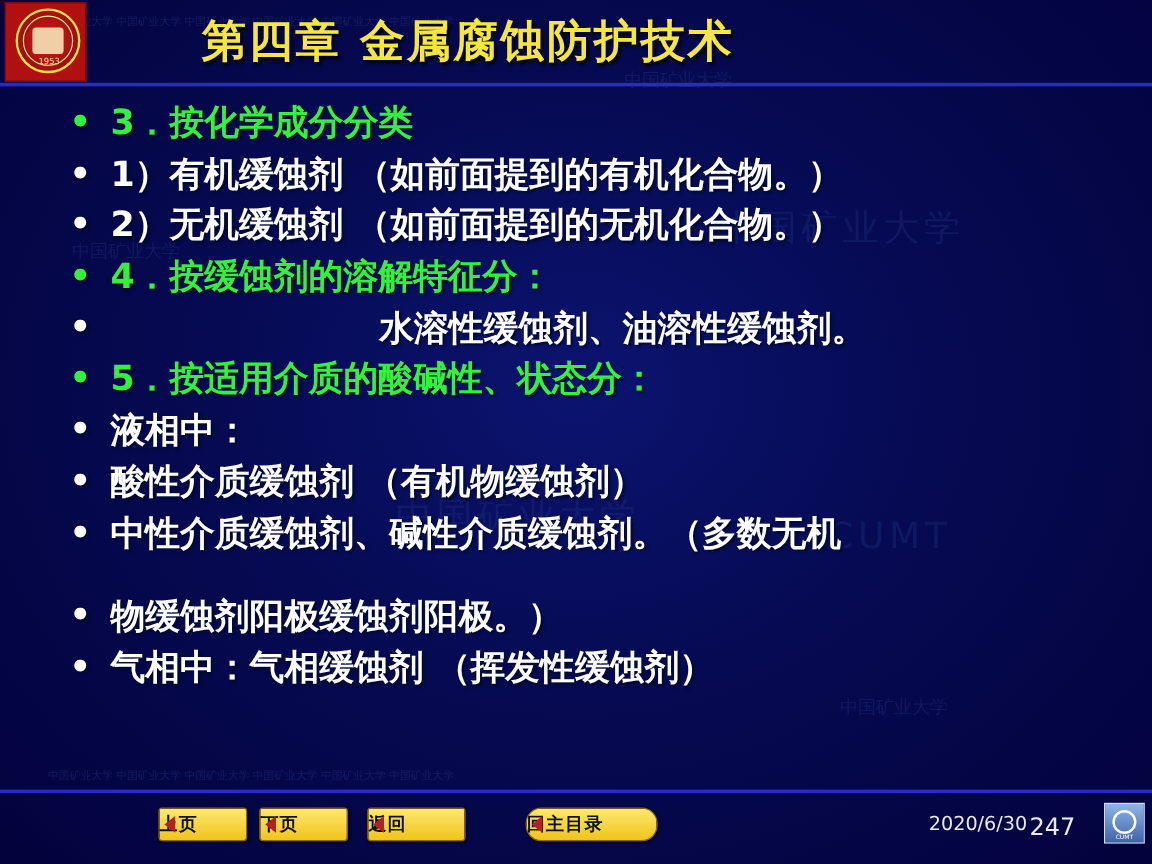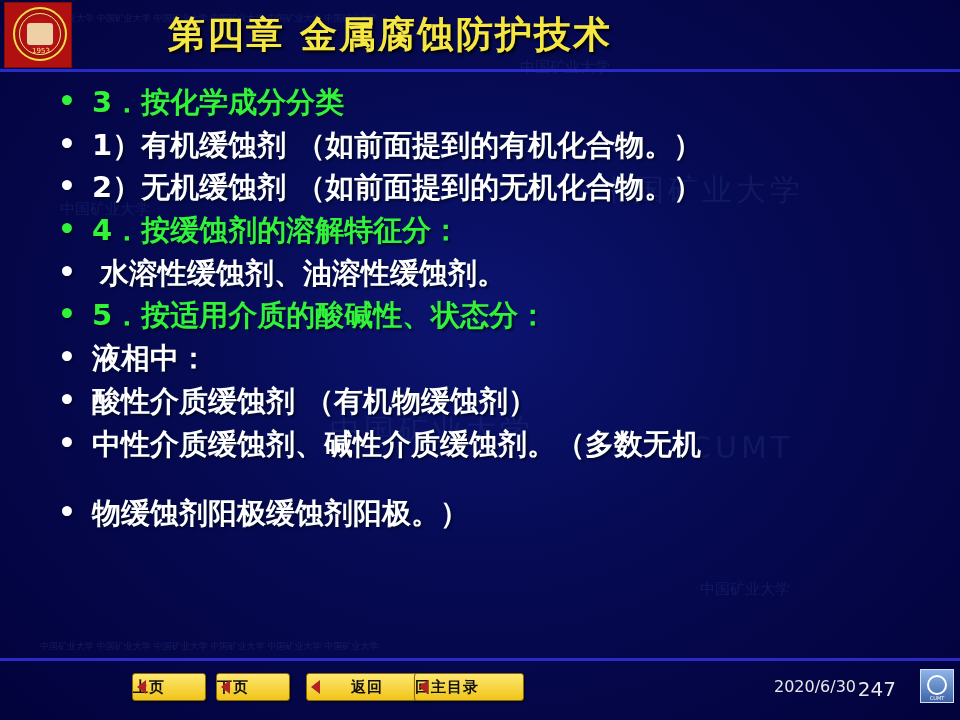--- a/index.html
+++ b/index.html
@@ -130,21 +130,21 @@
   li.bullet::before {
     content: "•";
     position: absolute;
     left: 58px;
     top: 0;
     color: #ffffff;
     font-size: 28px;
   }
   li.bullet.green { color: #33f23a; }
   li.bullet.green::before { color: #33f23a; }
-  li.bullet.indent { padding-left: 100px; }
+  li.bullet.indent { padding-left: 78px; text-align: center; }
   li.bullet.indent::before { left: 58px; }
   li.bullet.tight { margin-bottom: 2px; }
   li.bullet .cont {
     display: block;
     padding-left: 0;
     margin-top: 32px;
   }
 
   
   .footer {
@@ -174,22 +174,22 @@
   .navbtn .arrow {
     position: absolute;
     left: 4px; top: 6px;
     width: 0; height: 0;
     border-top: 7px solid transparent;
     border-bottom: 7px solid transparent;
     border-right: 9px solid #b22222;
   }
   #btn-prev { left: 132px; width: 72px; }
   #btn-next { left: 216px; width: 72px; }
-  #btn-back { left: 306px; width: 80px; padding-left: 44px; }
-  #btn-home { left: 414px; width: 108px; }
+  #btn-back { left: 306px; width: 80px; }
+  #btn-home { left: 438px; width: 108px; border-radius: 13px; }
 
   .date {
     position: absolute;
     right: 104px;
     top: 16px;
     color: #e9e9e9;
     font-size: 16px;
     font-family: "DejaVu Sans", "Liberation Sans", sans-serif;
   }
   .pagenum {
@@ -257,20 +257,21 @@
       <li class="bullet">2）无机缓蚀剂  （如前面提到的无机化合物。）</li>
       <li class="bullet green">4．按缓蚀剂的溶解特征分：</li>
       <li class="bullet indent">水溶性缓蚀剂、油溶性缓蚀剂。</li>
       <li class="bullet green">5．按适用介质的酸碱性、状态分：</li>
       <li class="bullet">液相中：</li>
       <li class="bullet"> 酸性介质缓蚀剂  （有机物缓蚀剂）</li>
       <li class="bullet tight"> 中性介质缓蚀剂、碱性介质缓蚀剂。（多数无机</li>
       <li class="bullet" style="padding-left:92px;">
         <span class="cont">物缓蚀剂阳极缓蚀剂阳极。）</span>
       </li>
+      <li class="bullet">气相中：气相缓蚀剂 （挥发性缓蚀剂）</li>
     </ul>
   </div>
 
   <div class="footer">
     <div class="navbtn" id="btn-prev">
       <span class="arrow"></span>
       <span>上页</span>
     </div>
     <div class="navbtn" id="btn-next">
       <span class="arrow"></span>

